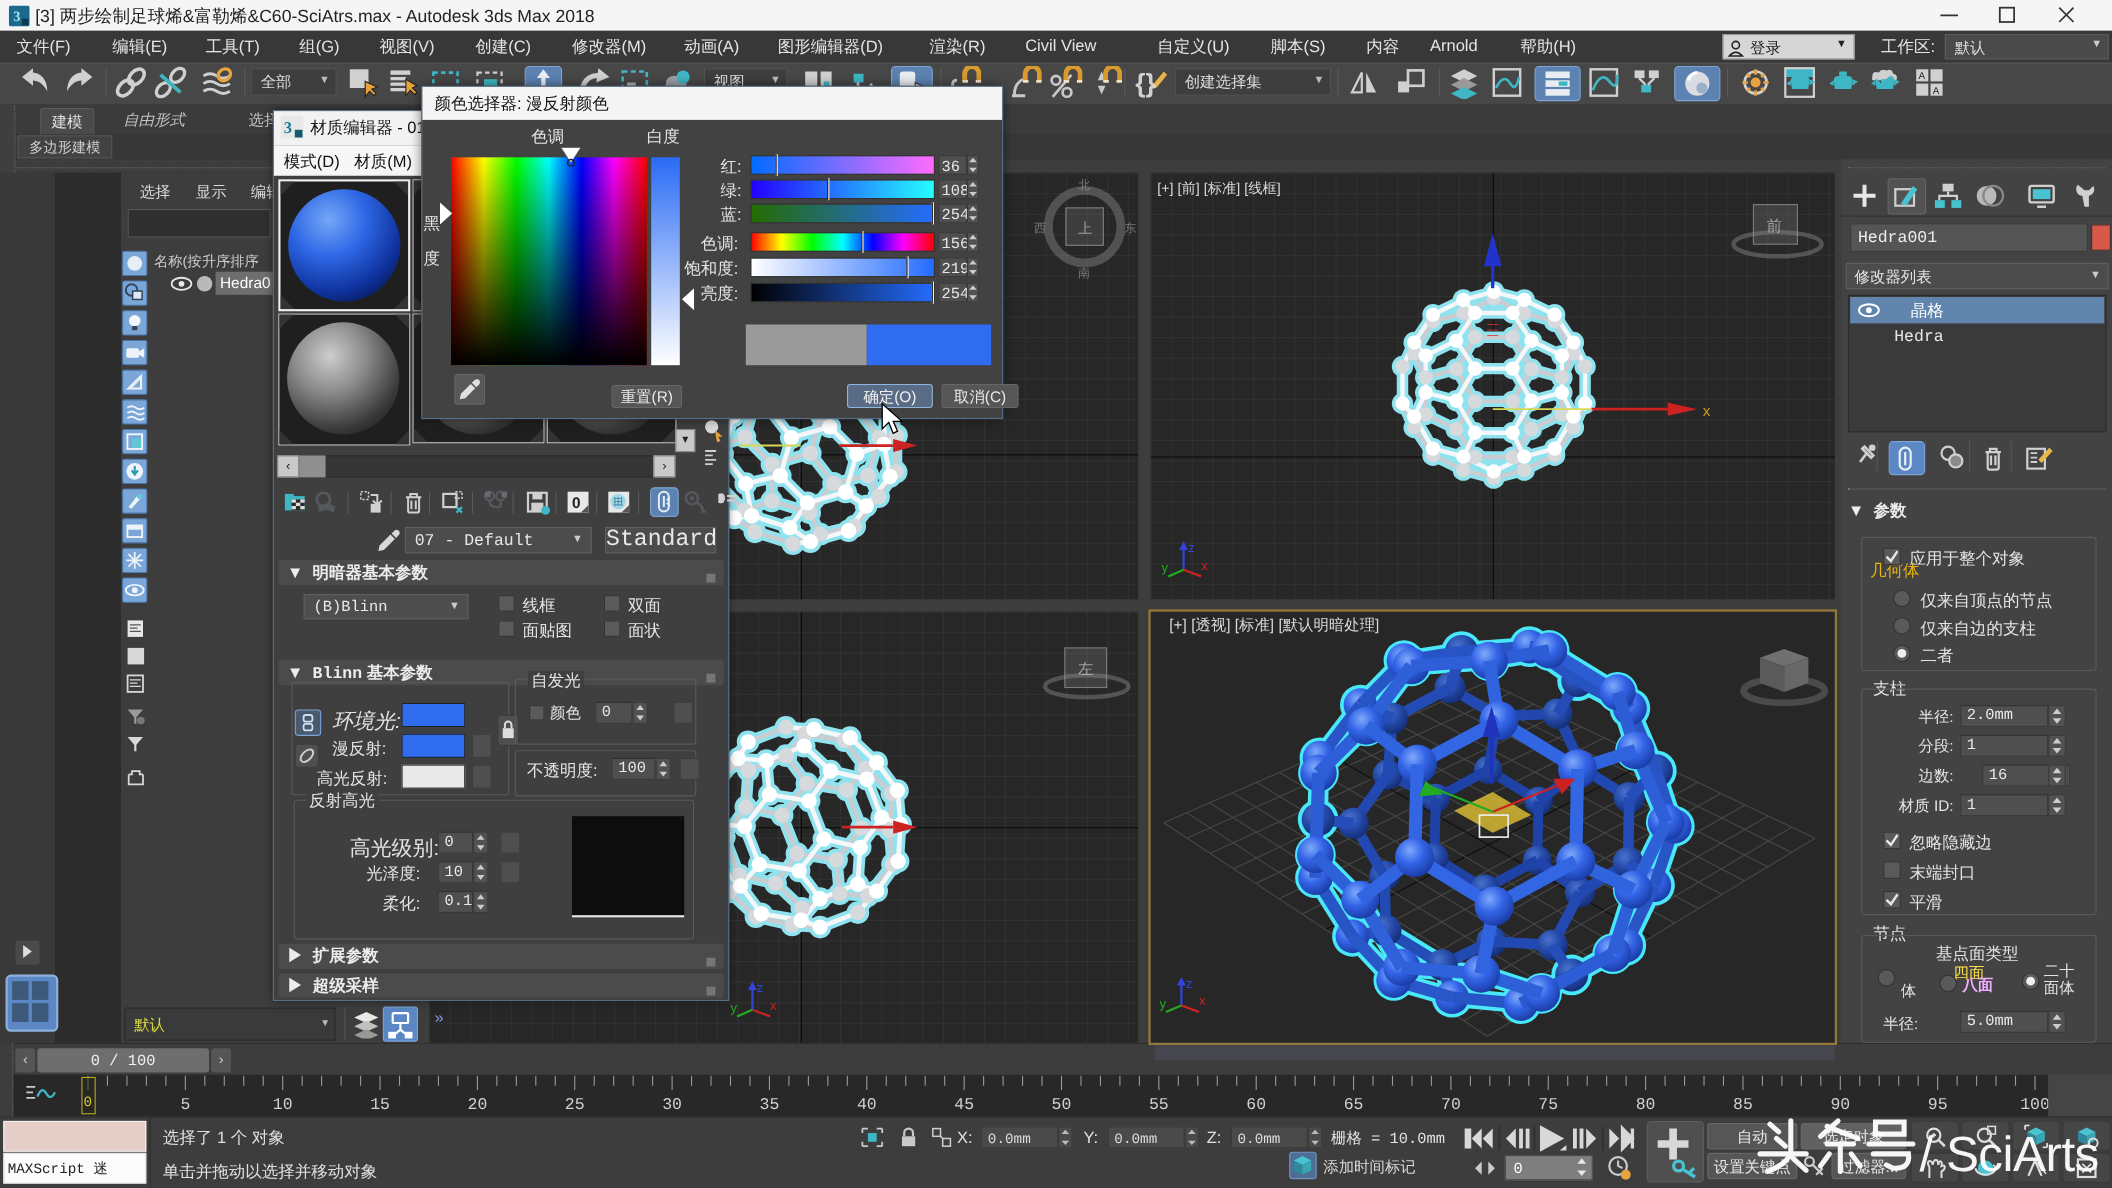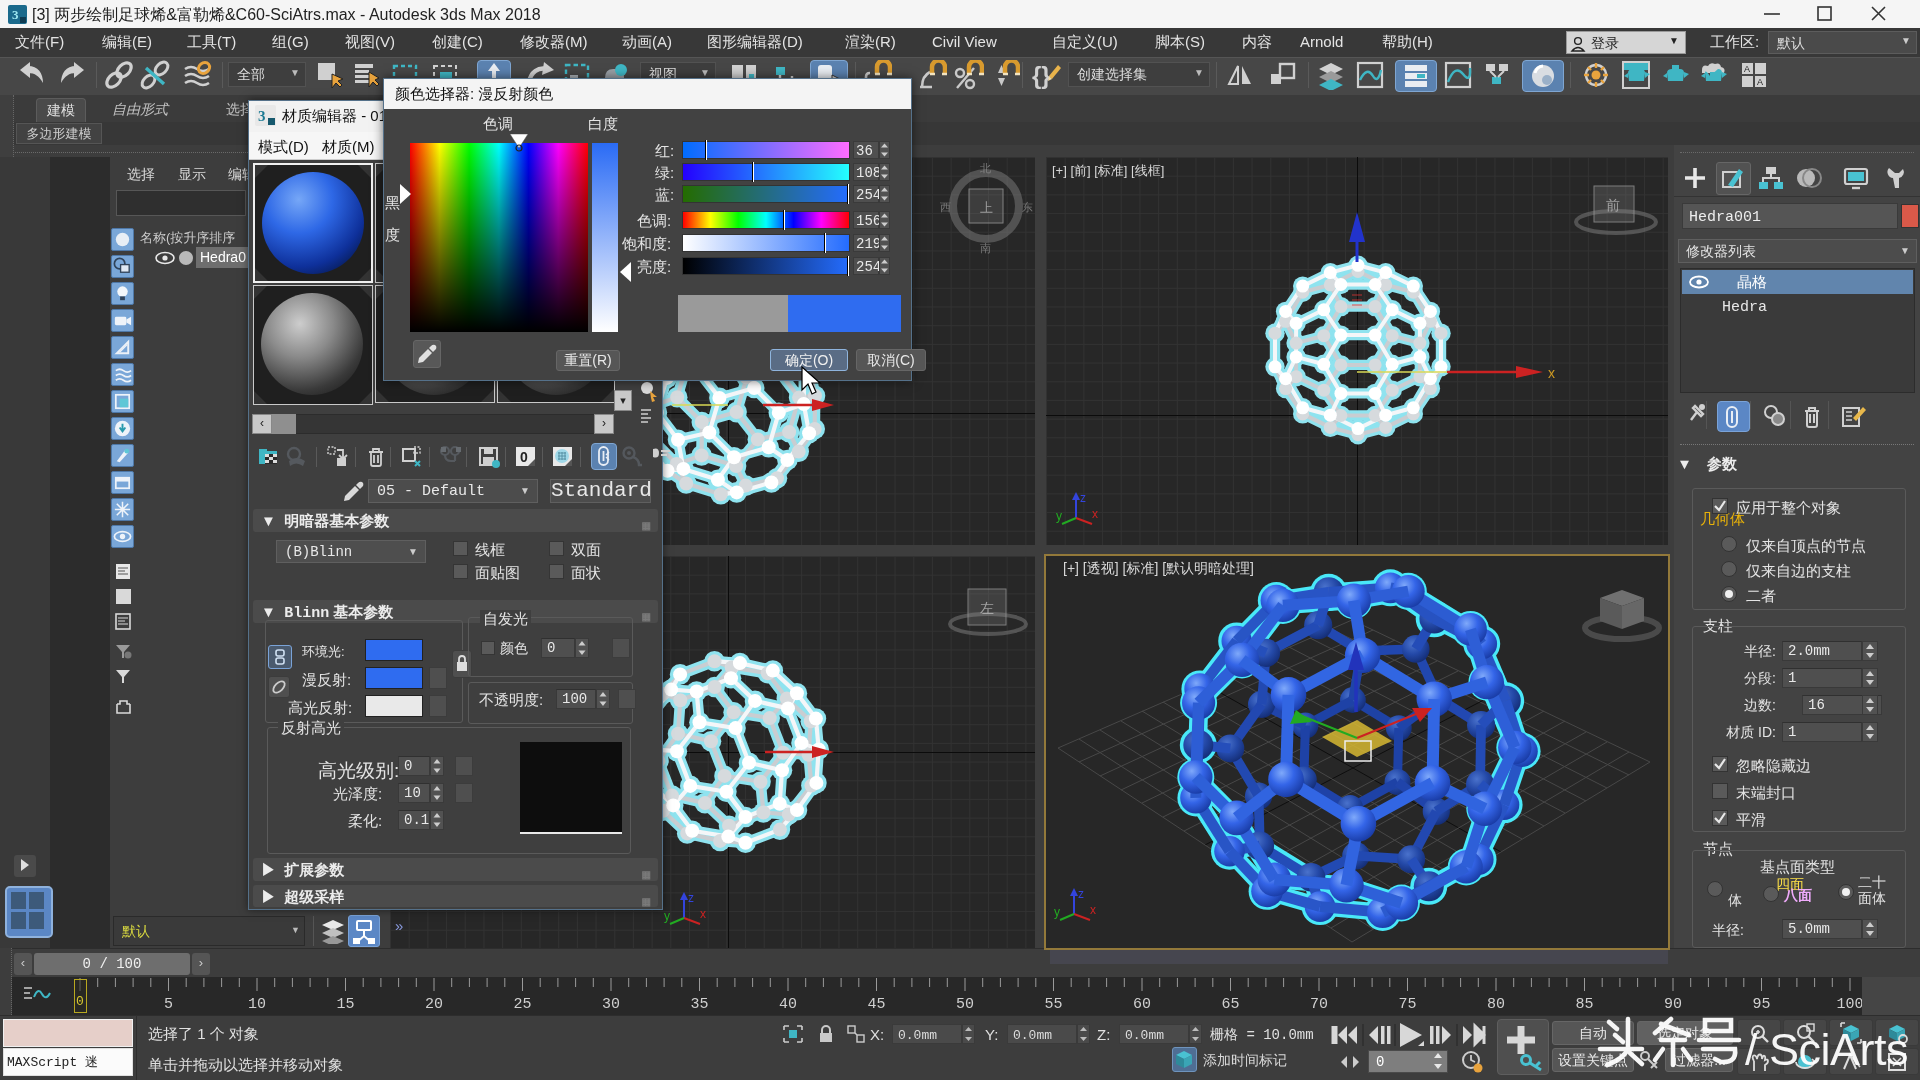--- a/index.html
+++ b/index.html
@@ -1752,21 +1752,21 @@
 <div class="ab" style="left:1838px;top:401px;width:33px;height:31px;"><svg width="28" height="28" style="margin:1px">
       <rect x="4" y="6" width="16" height="18" fill="none" stroke="#d0d0d0" stroke-width="2"></rect>
       <path d="M7 10 H13 M7 14 H13 M7 18 H13" stroke="#d0d0d0" stroke-width="1.6"></path>
       <path d="M14 16 L24 5 L27 8 L17 19 Z" fill="#e8b84b"></path>
     </svg></div>
 <div class="ab" style="left:1706px;top:401px;width:1px;height:28px;background:#555;"></div>
 <div class="ab" style="left:1750px;top:401px;width:1px;height:28px;background:#555;"></div>
 <div class="ab" style="left:1790px;top:401px;width:1px;height:28px;background:#555;"></div>
 <div class="ab" style="left:1828px;top:401px;width:1px;height:28px;background:#555;"></div>
 <div class="ab" style="left:1680px;top:444px;width:234px;height:1px;border-top:1px dotted #777;"></div>
-<div class="ab" style="left:1680px;top:455px;width:234px;height:23px;font-family:Liberation Mono, monospace;"><span style="color:#ececec;font-weight:bold;font-size:15px;">▼&nbsp; 参数</span></div>
+<div class="ab" style="left:1680px;top:455px;width:234px;height:23px;"><span style="color:#ececec;font-weight:bold;font-size:15px;">▼&nbsp; 参数</span></div>
 <div class="ab" style="left:1700px;top:478px;font-size:15px;color:#eab308;white-space:nowrap;margin-top:32px;">几何体</div>
 <div class="ab" style="left:1692px;top:488px;width:214px;height:122px;border:1px solid #5a5a5a;border-radius:3px;"></div>
 <div class="ab" style="left:1712px;top:498px;width:16px;height:16px;background:#5a5a5a;border:1px solid #333;"><svg width="14" height="14">
       <path d="M2 7 L6 11 L12 2" stroke="#e8e8e8" stroke-width="2.2" fill="none"></path>
     </svg></div>
 <div class="ab" style="left:1736px;top:499px;font-size:15px;color:#e4e4e4;white-space:nowrap;">应用于整个对象</div>
 <svg class="ab" style="left:1721px;top:536px" width="17" height="17">
     <circle cx="8" cy="8" r="7.5" fill="#5a5a5a" stroke="#333"></circle>
   </svg>
 <div class="ab" style="left:1746px;top:537px;font-size:15px;color:#e4e4e4;white-space:nowrap;">仅来自顶点的节点</div>
@@ -2252,21 +2252,21 @@
 <div class="ab" style="left:429px;top:447px;width:1px;height:20px;background:#5a5a5a;"></div>
 <div class="ab" style="left:466px;top:447px;width:1px;height:20px;background:#5a5a5a;"></div>
 <div class="ab" style="left:505px;top:447px;width:1px;height:20px;background:#5a5a5a;"></div>
 <div class="ab" style="left:542px;top:447px;width:1px;height:20px;background:#5a5a5a;"></div>
 <div class="ab" style="left:580px;top:447px;width:1px;height:20px;background:#5a5a5a;"></div>
 <svg class="ab" style="left:341px;top:480px" width="24" height="24">
     <path d="M3 21 L8 20 L18 10 L14 6 L4 16 Z" fill="#d9d9d9"></path>
     <path d="M15 5 L19 9 L22 6 Q23 3 21 2 Q19 1 17 3 Z" fill="#d9d9d9"></path>
   </svg>
 <div class="ab" style="left:368px;top:479px;width:170px;height:24px;background:#4c4c4c;border:1px solid #5f5f5f;color:#e8e8e8;">
-    <span class="mono" style="position:absolute;left:8px;top:3px;font-size:15px">05 - Default</span>
+    <span class="mono" style="position:absolute;left:8px;top:3px;font-size:15px">07 - Default</span>
     <span style="position:absolute;right:7px;top:5px;font-size:10px;color:#ccc">▼</span>
   </div>
 <div class="ab" style="left:550px;top:479px;width:101px;height:24px;background:#4c4c4c;border:1px solid #5f5f5f;color:#e8e8e8;text-align:center;"><span class="mono" style="font-size:21px;line-height:22px">Standard</span></div>
 <div class="ab" style="left:253px;top:509px;width:405px;height:23px;">
     <div class="rollout ab" style="left:0;top:0;width:405px;height:23px;padding-left:8px;">▼&nbsp; 明暗器基本参数<span style="position:absolute;right:6px;top:5px;color:#7a7a7a;font-size:10px;letter-spacing:1px">▦</span></div>
   </div>
 <div class="ab" style="left:276px;top:540px;width:150px;height:23px;background:#4e4e4e;border:1px solid #5f5f5f;color:#e8e8e8;">
     <span class="mono" style="position:absolute;left:8px;top:3px;font-size:14px">(B)Blinn</span>
     <span style="position:absolute;right:7px;top:5px;font-size:10px;color:#ccc">▼</span>
   </div>
@@ -2282,21 +2282,21 @@
     <div class="rollout ab" style="left:0;top:0;width:405px;height:23px;padding-left:8px;">▼&nbsp; <span class="mono" style="font-weight:bold">Blinn</span> 基本参数<span style="position:absolute;right:6px;top:5px;color:#7a7a7a;font-size:10px;letter-spacing:1px">▦</span></div>
   </div>
 <div class="ab" style="left:265px;top:620px;width:198px;height:103px;border:1px solid #5a5a5a;border-radius:3px;"></div>
 <div class="ab" style="left:268px;top:645px;width:24px;height:24px;background:#4a5a6e;border:1px solid #7aa3d8;border-radius:3px;"><svg width="22" height="22">
       <rect x="7" y="4" width="8" height="6" rx="2" fill="none" stroke="#cfe0f2" stroke-width="1.6"></rect>
       <rect x="7" y="12" width="8" height="6" rx="2" fill="none" stroke="#cfe0f2" stroke-width="1.6"></rect>
     </svg></div>
 <div class="ab" style="left:268px;top:676px;width:22px;height:22px;background:#4f4f4f;border:1px solid #3c3c3c;border-radius:3px;"><svg width="20" height="20">
       <ellipse cx="10" cy="10" rx="7" ry="4" transform="rotate(-45 10 10)" fill="none" stroke="#ccc" stroke-width="1.8"></ellipse>
     </svg></div>
-<div class="ab" style="left:302px;top:643px;font-size:13px;color:#e4e4e4;white-space:nowrap;">环境光:</div>
+<div class="ab" style="left:302px;top:643px;font-size:19px;color:#e4e4e4;white-space:nowrap;font-style:italic;">环境光:</div>
 <div class="ab" style="left:365px;top:639px;width:58px;height:22px;background:#2f6cf0;border:1px solid #222;"></div>
 <div class="ab" style="left:302px;top:671px;font-size:15px;color:#e4e4e4;white-space:nowrap;">漫反射:</div>
 <div class="ab" style="left:365px;top:667px;width:58px;height:22px;background:#2f6cf0;border:1px solid #222;"></div>
 <div class="ab" style="left:288px;top:699px;font-size:15px;color:#e4e4e4;white-space:nowrap;">高光反射:</div>
 <div class="ab" style="left:365px;top:695px;width:58px;height:22px;background:#e9e9e9;border:1px solid #222;"></div>
 <div class="ab" style="left:429px;top:667px;width:18px;height:22px;background:#4f4f4f;border:1px solid #3c3c3c;"></div>
 <div class="ab" style="left:429px;top:695px;width:18px;height:22px;background:#4f4f4f;border:1px solid #3c3c3c;"></div>
 <div class="ab" style="left:452px;top:650px;width:20px;height:28px;background:#4f4f4f;border:1px solid #3c3c3c;border-radius:3px;"><svg width="18" height="26">
       <rect x="4" y="11" width="10" height="9" fill="#ddd"></rect>
       <path d="M6 11 V8 A3 3 0 0 1 12 8 V11" fill="none" stroke="#ddd" stroke-width="1.8"></path>

